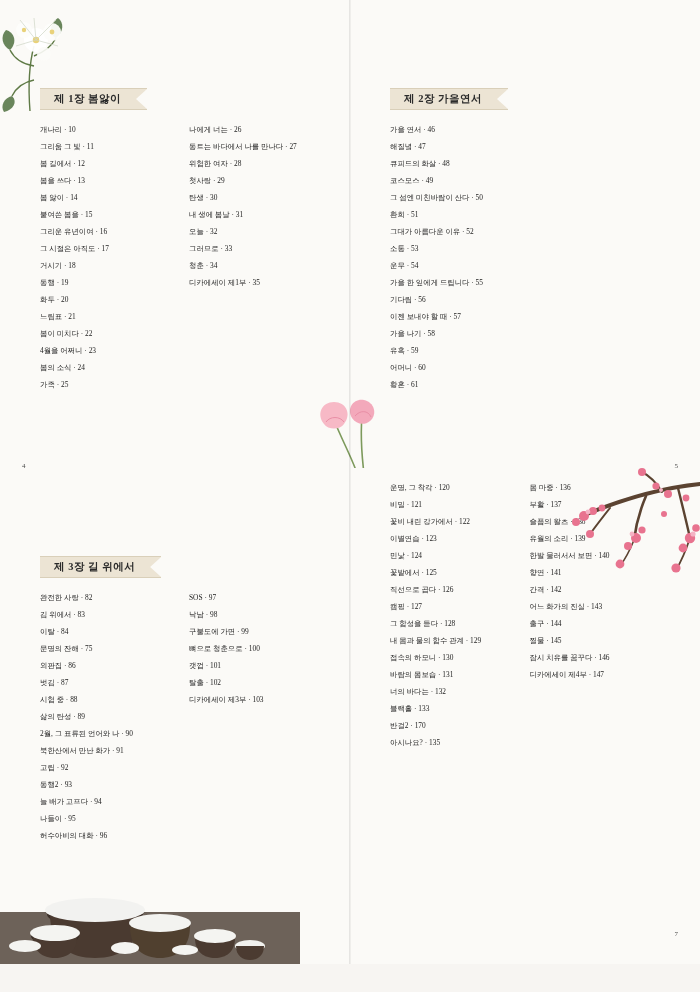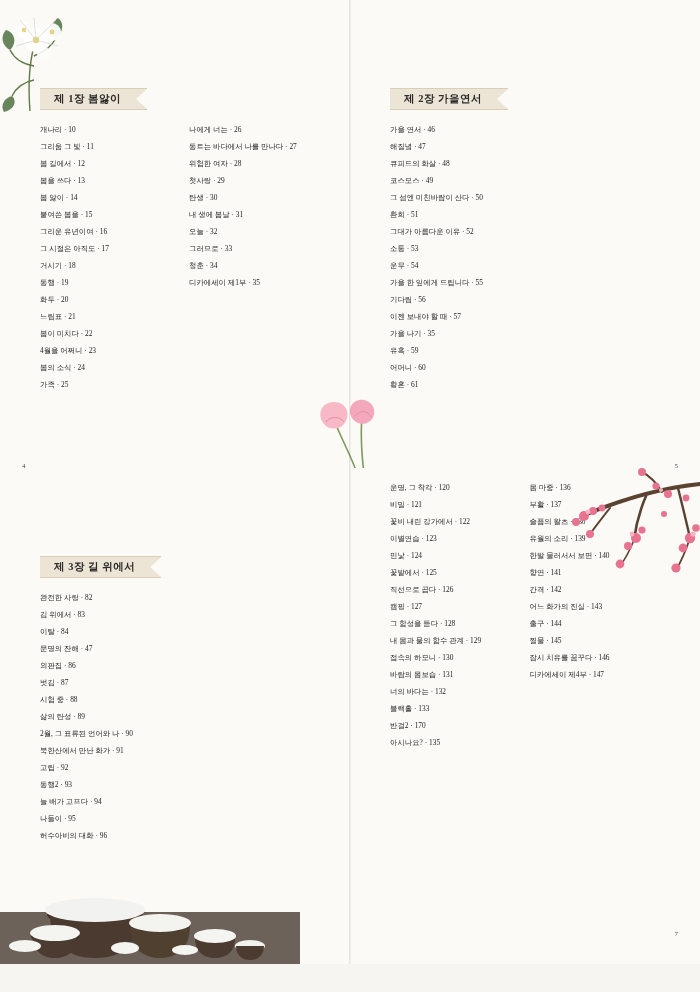--- a/index.html
+++ b/index.html
@@ -178,21 +178,21 @@
           <div class="toc-item">큐피드의 화살 · 48</div>
           <div class="toc-item">코스모스 · 49</div>
           <div class="toc-item">그 섬엔 미친바람이 산다 · 50</div>
           <div class="toc-item">환희 · 51</div>
           <div class="toc-item">그대가 아름다운 이유 · 52</div>
           <div class="toc-item">소통 · 53</div>
           <div class="toc-item">운무 · 54</div>
           <div class="toc-item">가을 한 잎에게 드립니다 · 55</div>
           <div class="toc-item">기다림 · 56</div>
           <div class="toc-item">이젠 보내야 할 때 · 57</div>
-          <div class="toc-item">가을 나기 · 35</div>
+          <div class="toc-item">가을 나기 · 58</div>
           <div class="toc-item">유혹 · 59</div>
           <div class="toc-item">어머니 · 60</div>
           <div class="toc-item">황혼 · 61</div>
         </div>
       </div>
       <div class="folio r">5</div>
     </div>
 
     <svg class="deco flower-tl" viewBox="0 0 110 110">
       <g stroke="#5f7a46" stroke-width="1.4" fill="none">
@@ -241,32 +241,41 @@
 
     <div class="page left">
       <div class="chapter">
         <span class="banner">제 3장 길 위에서</span>
       </div>
       <div class="cols">
         <div class="col">
           <div class="toc-item">완전한 사랑 · 82</div>
           <div class="toc-item">김 위에서 · 83</div>
           <div class="toc-item">이탈 · 84</div>
-          <div class="toc-item">문명의 잔해 · 47</div>
+          <div class="toc-item">문명의 잔해 · 75</div>
           <div class="toc-item">외판집 · 86</div>
           <div class="toc-item">벗김 · 87</div>
           <div class="toc-item">시험 중 · 88</div>
           <div class="toc-item">삶의 탄성 · 89</div>
           <div class="toc-item">2월, 그 표류된 언어와 나 · 90</div>
           <div class="toc-item">북한산에서 만난 화가 · 91</div>
           <div class="toc-item">고립 · 92</div>
           <div class="toc-item">동행2 · 93</div>
           <div class="toc-item">늘 배가 고프다 · 94</div>
           <div class="toc-item">나들이 · 95</div>
           <div class="toc-item">허수아비의 대화 · 96</div>
+        </div>
+        <div class="col">
+          <div class="toc-item">SOS · 97</div>
+          <div class="toc-item">낙남 · 98</div>
+          <div class="toc-item">구불도에 가면 · 99</div>
+          <div class="toc-item">뼈으로 청춘으로 · 100</div>
+          <div class="toc-item">갯껍 · 101</div>
+          <div class="toc-item">탈출 · 102</div>
+          <div class="toc-item">디카에세이 제3부 · 103</div>
         </div>
       </div>
       <div class="folio l">6</div>
 
       <svg class="deco jars" viewBox="0 0 300 110">
         <rect x="0" y="58" width="300" height="52" fill="#6d6259"></rect>
         <g>
           <ellipse cx="95" cy="60" rx="48" ry="14" fill="#3b2f28"></ellipse>
           <path d="M50 60 C50 92 70 104 95 104 C120 104 140 92 140 60Z" fill="#4a3a30"></path>
           <ellipse cx="95" cy="56" rx="50" ry="12" fill="#f2f2f0"></ellipse>

